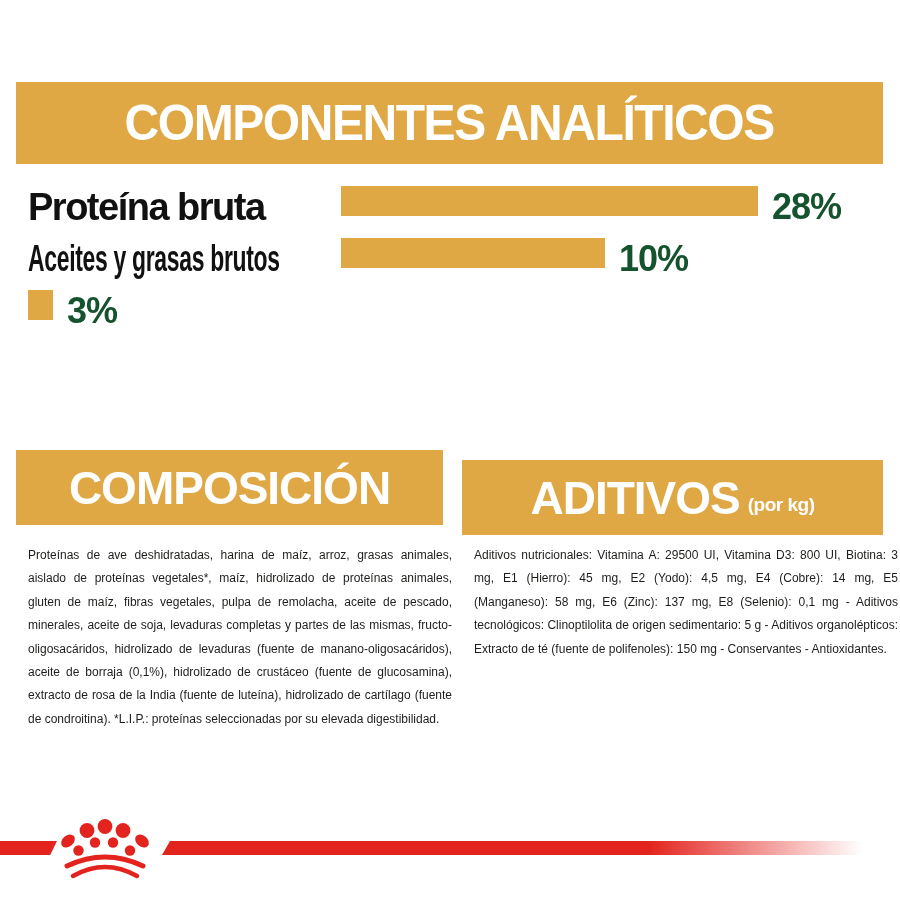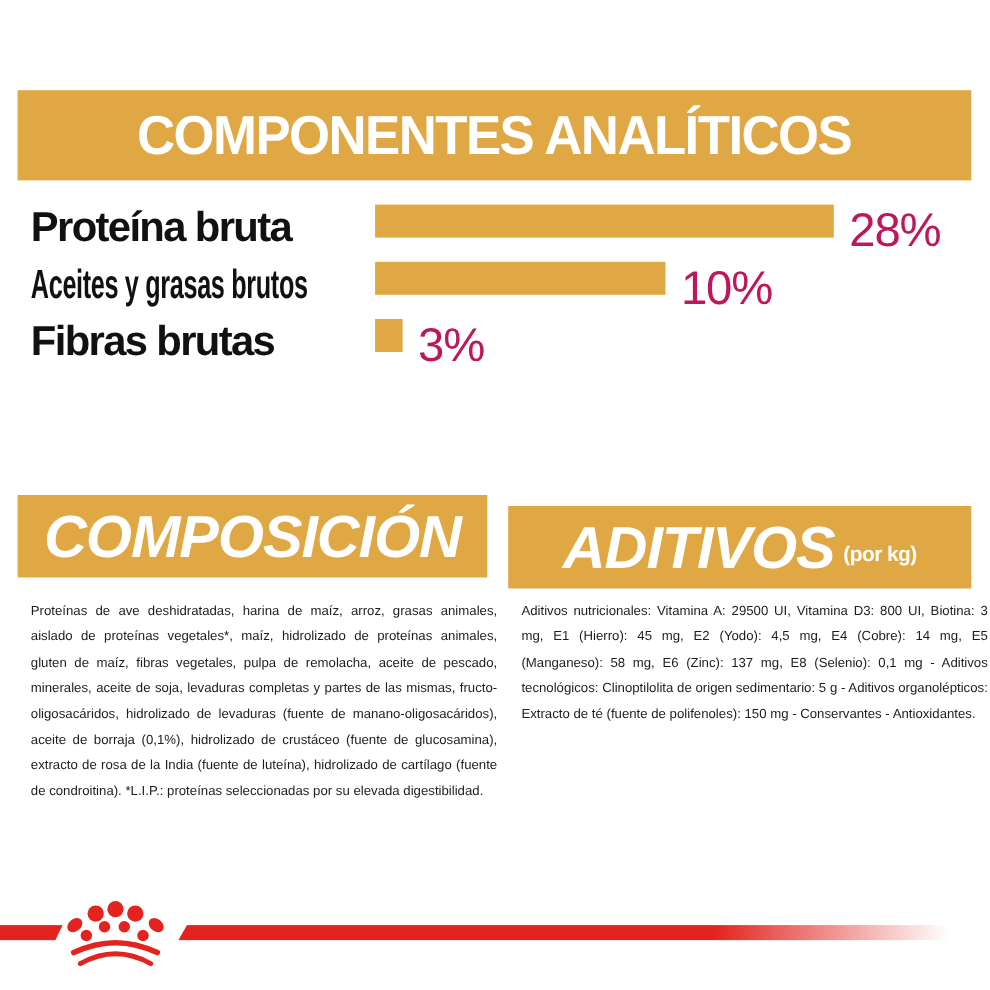--- a/index.html
+++ b/index.html
@@ -13,38 +13,38 @@
     display:flex;align-items:center;justify-content:center;
     color:#fff;font-weight:bold;
   }
   .header-banner{left:16px;top:82px;width:867px;height:82px;}
   .header-banner .banner-text{
     font-size:50px;letter-spacing:-1.5px;transform:scaleX(0.96);white-space:nowrap;
   }
   .comp-banner{left:16px;top:450px;width:427px;height:75px;}
   .adit-banner{left:462px;top:460px;width:421px;height:75px;}
   .comp-banner .banner-text,.adit-banner .banner-text{
-    font-size:54px;letter-spacing:-1px;white-space:nowrap;font-style:italic;
+    font-size:46px;letter-spacing:-1px;white-space:nowrap;
   }
   .adit-banner .suffix{
     font-size:19px;letter-spacing:-0.5px;margin-left:8px;margin-top:14px;font-weight:bold;
   }
   
   .bars{position:absolute;left:28px;top:186px;width:860px;}
   .bar-row{display:flex;height:52px;}
   .bar-label{
     width:313px;flex:0 0 313px;color:#111;font-weight:bold;font-size:38px;
     letter-spacing:-1.5px;white-space:nowrap;overflow:visible;
   }
   .bar-label.condensed{
     font-size:37px;transform:scaleX(0.62);transform-origin:left center;letter-spacing:-0.5px;
   }
   .bar{height:30px;background:var(--gold,#DFA844);flex:0 0 auto;}
   .bar-value{
-    margin-left:14px;color:#be185d;font-weight:normal;font-size:43px;letter-spacing:-1px;white-space:nowrap;
+    margin-left:14px;color:#14532d;font-weight:bold;font-size:36px;letter-spacing:-1px;white-space:nowrap;
   }
   
   .body-text{
     position:absolute;margin:12px;color:#1d1d1b;font-size:12px;line-height:23.4px;
     text-align:justify;font-weight:500;width:424px;
   }
   .comp-body{left:16px;top:532px;}
   .adit-body{left:462px;top:532px;}
   
   .band{position:absolute;top:841px;height:14px;}
@@ -74,21 +74,20 @@
         <div class="bar-label">Proteína bruta</div>
         <div class="bar" style="width: 417px; background: rgb(223, 168, 68);"></div>
         <div class="bar-value">28%</div>
       </div>
       <div class="bar-row">
         <div class="bar-label condensed">Aceites y grasas brutos</div>
         <div class="bar" style="width: 264px; background: rgb(223, 168, 68);"></div>
         <div class="bar-value">10%</div>
       </div>
       <div class="bar-row">
-        <div class="bar-label">Fibras brutas</div>
         <div class="bar" style="width: 25px; background: rgb(223, 168, 68);"></div>
         <div class="bar-value">3%</div>
       </div>
     </div>
 
   <div class="gold-banner comp-banner">
     <span class="banner-text">COMPOSICIÓN</span>
   </div>
   <p class="body-text comp-body">Proteínas de ave deshidratadas, harina de maíz, arroz, grasas animales, aislado de proteínas vegetales*, maíz, hidrolizado de proteínas animales, gluten de maíz, fibras vegetales, pulpa de remolacha, aceite de pescado, minerales, aceite de soja, levaduras completas y partes de las mismas, fructo-oligosacáridos, hidrolizado de levaduras (fuente de manano-oligosacáridos), aceite de borraja (0,1%), hidrolizado de crustáceo (fuente de glucosamina), extracto de rosa de la India (fuente de luteína), hidrolizado de cartílago (fuente de condroitina). *L.I.P.: proteínas seleccionadas por su elevada digestibilidad.</p>
 

